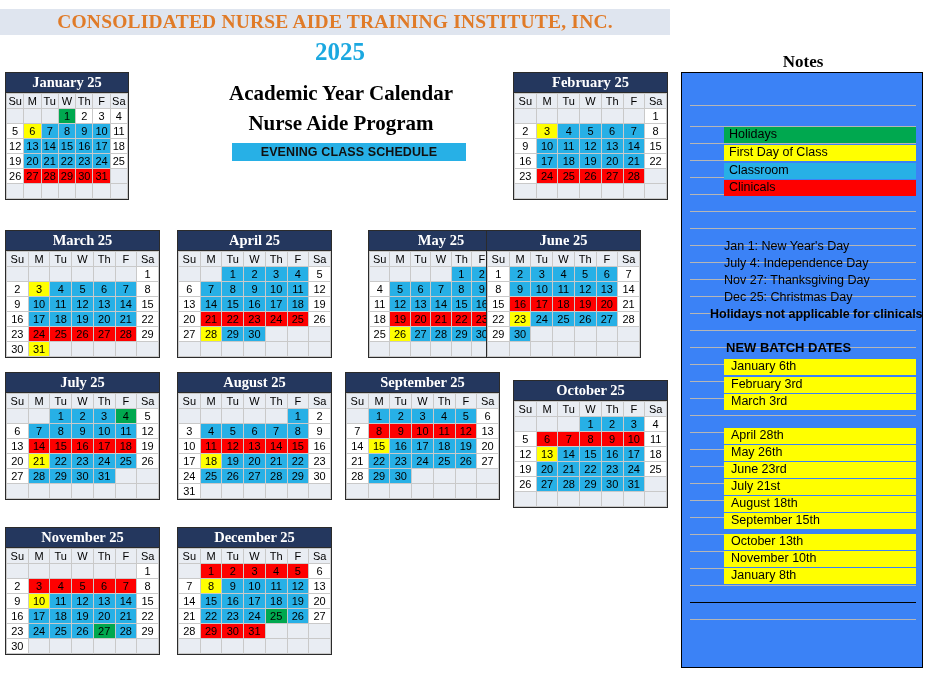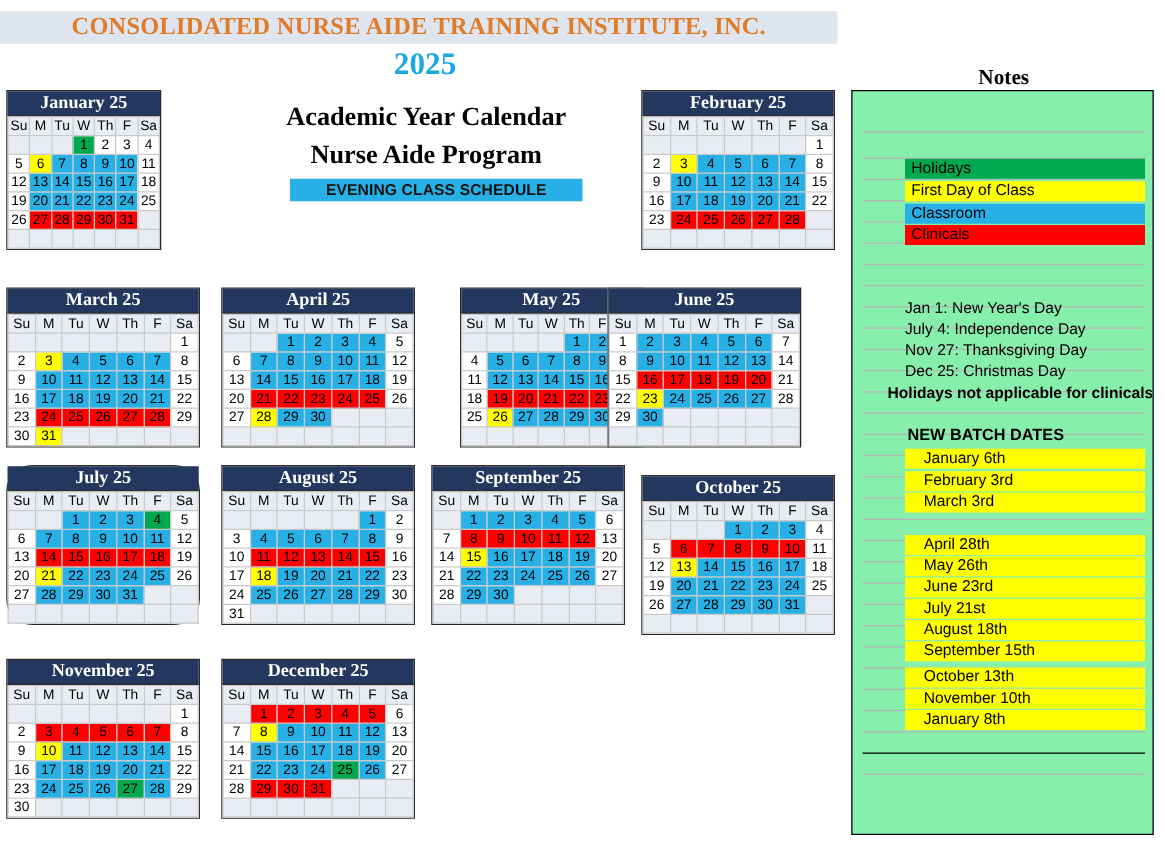--- a/index.html
+++ b/index.html
@@ -86,21 +86,21 @@
   
   #notes-title{
     position:absolute;left:678px;top:52px;width:250px;
     text-align:center;
     font-family:"Liberation Serif", serif;
     font-weight:bold;font-size:17px;color:#000;
   }
   #notes-panel{
     position:absolute;left:681px;top:72px;width:242px;height:596px;
     border:1.5px solid #000;
-    background:#86efac;
+    background:#3b82f6;
     box-sizing:border-box;
     overflow:hidden;
   }
   .rule{
     position:absolute;left:8px;width:226px;height:1px;background:#b6b6b6;
   }
   .rule.dark{background:#000;height:1.3px;}
   .note-item{
     position:absolute;
     font-size:12px;color:#000;
@@ -115,21 +115,21 @@
   }
   .legend-chip.green{background:#00a84f;}
   .legend-chip.yellow{background:#ffff00;}
   .legend-chip.blue{background:#27b0e6;}
   .legend-chip.red{background:#fe0000;}
   .holiday-line{left:42px;width:198px;font-size:12.5px;}
   .holiday-note{left:28px;width:210px;font-size:12.5px;font-weight:bold;text-align:center;}
   .batch-head{left:44px;font-size:13px;font-weight:bold;}
   .batch-item{
     left:42px;width:192px;height:16px;
-    background:#ffff00;padding-left:15px;font-size:12.5px;
+    background:#ffff00;padding-left:7px;font-size:12.5px;
   }
 </style>
 </head>
 <body>
 
 <div id="org-header">
   <span class="txt">CONSOLIDATED NURSE AIDE TRAINING INSTITUTE, INC.</span>
 </div>
 
 <div id="year-title">2025</div>
@@ -569,21 +569,21 @@
             <td class="empty">&nbsp;</td>
             <td class="empty">&nbsp;</td>
             <td class="empty">&nbsp;</td>
             <td class="empty">&nbsp;</td>
             <td class="empty">&nbsp;</td>
             <td class="empty">&nbsp;</td>
           </tr>
         </tbody>
       </table>
     </div>
-    <div class="month" style="left: 5px; top: 372px; width: 155px; border-radius: 21px;">
+    <div class="month" style="left: 5px; top: 372px; width: 155px;">
       <div class="month-title">July 25</div>
       <table class="cal">
         <thead>
           <tr>
             <th>Su</th>
             <th>M</th>
             <th>Tu</th>
             <th>W</th>
             <th>Th</th>
             <th>F</th>

